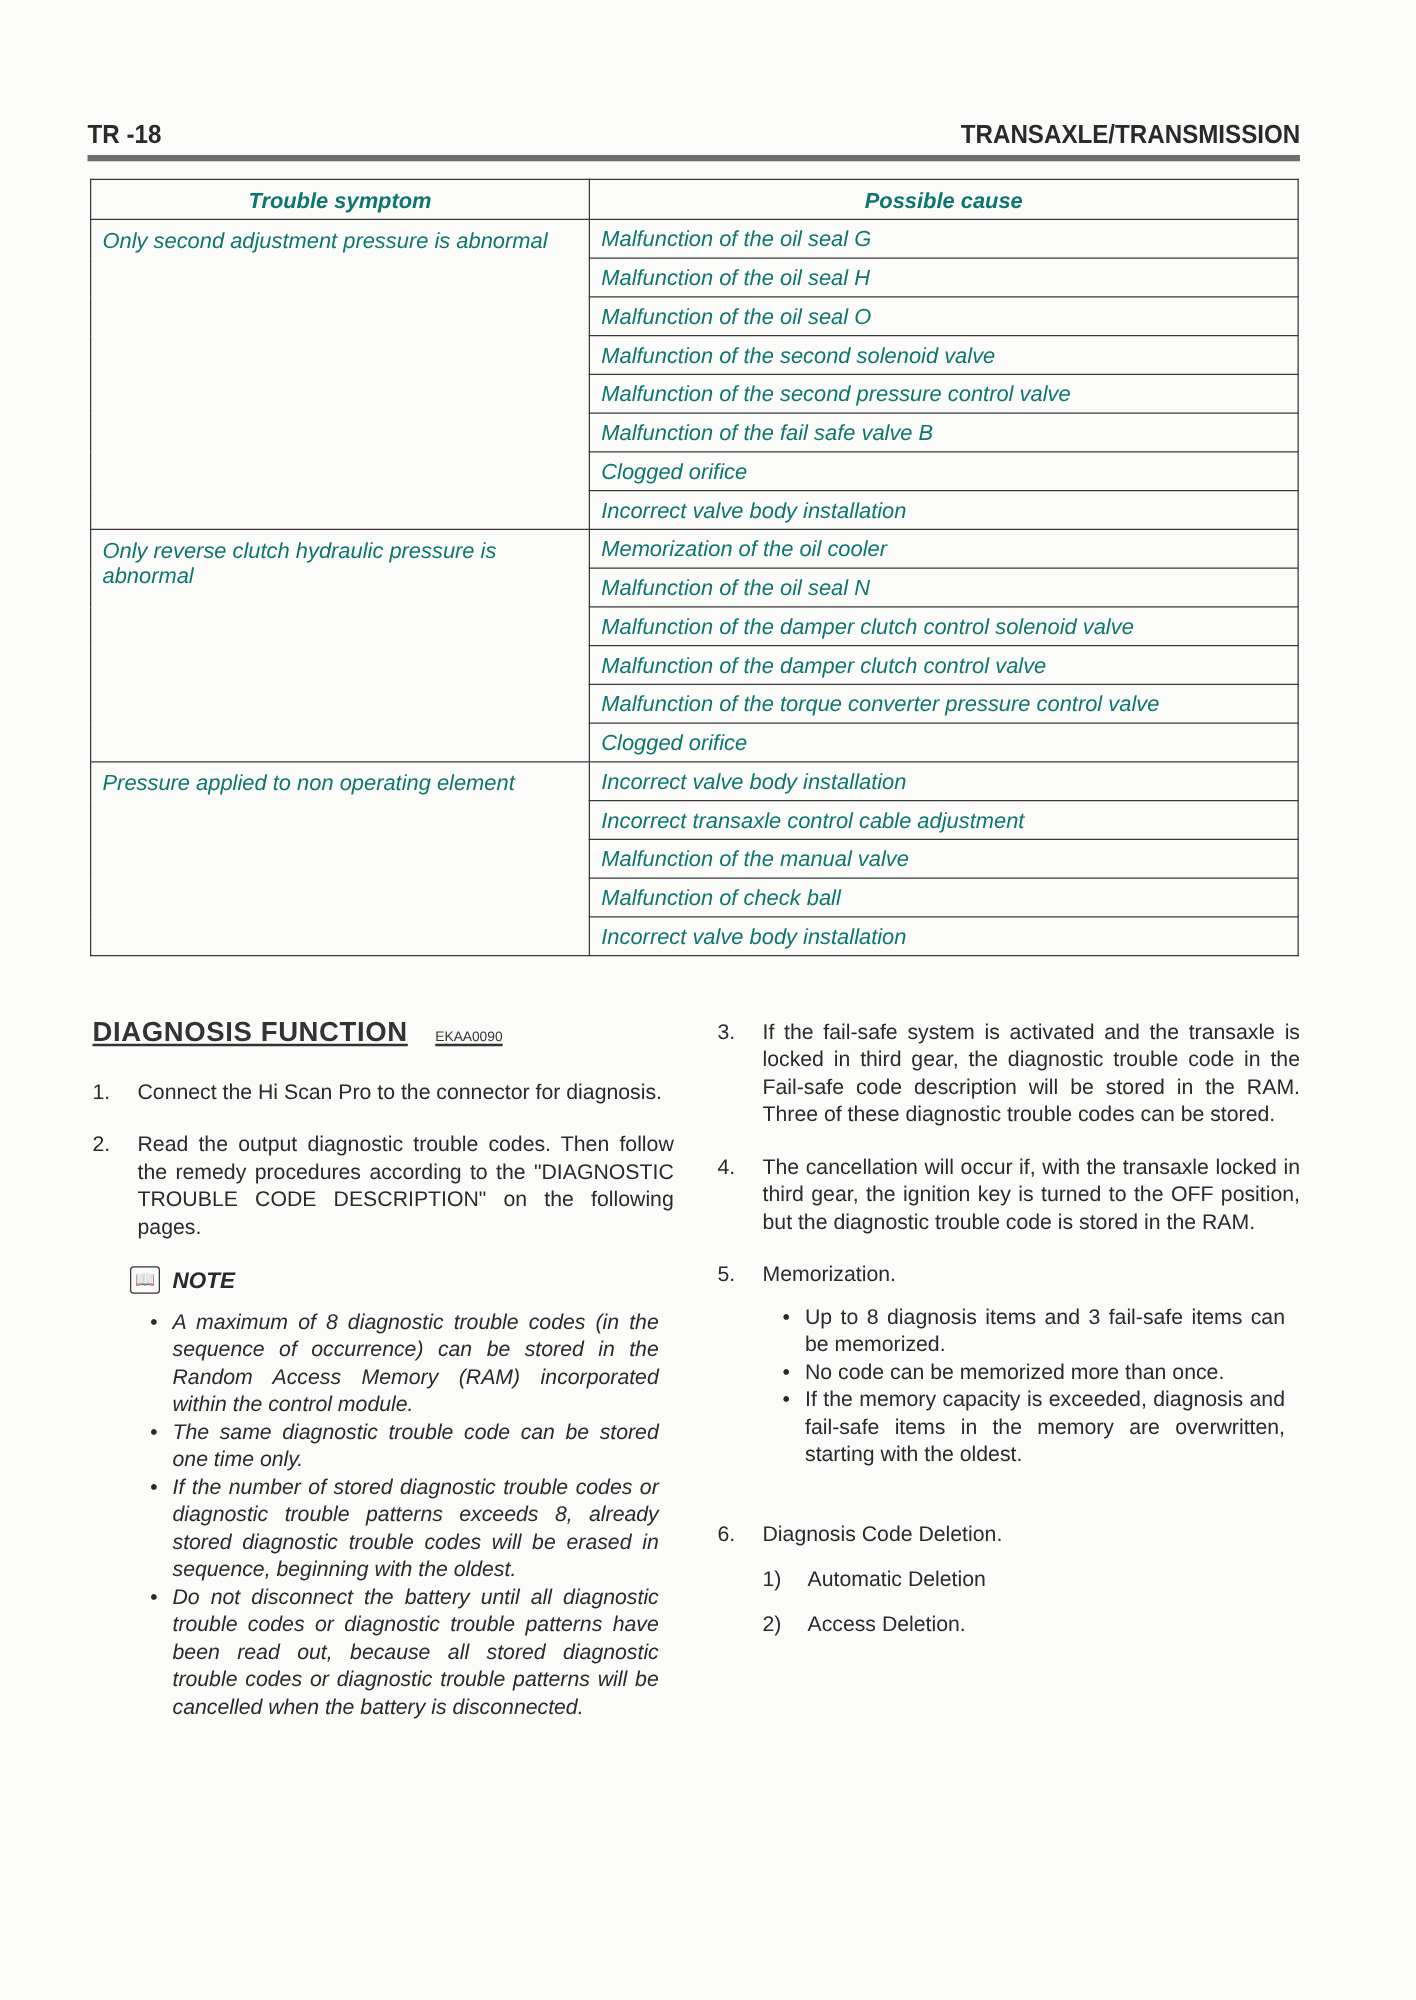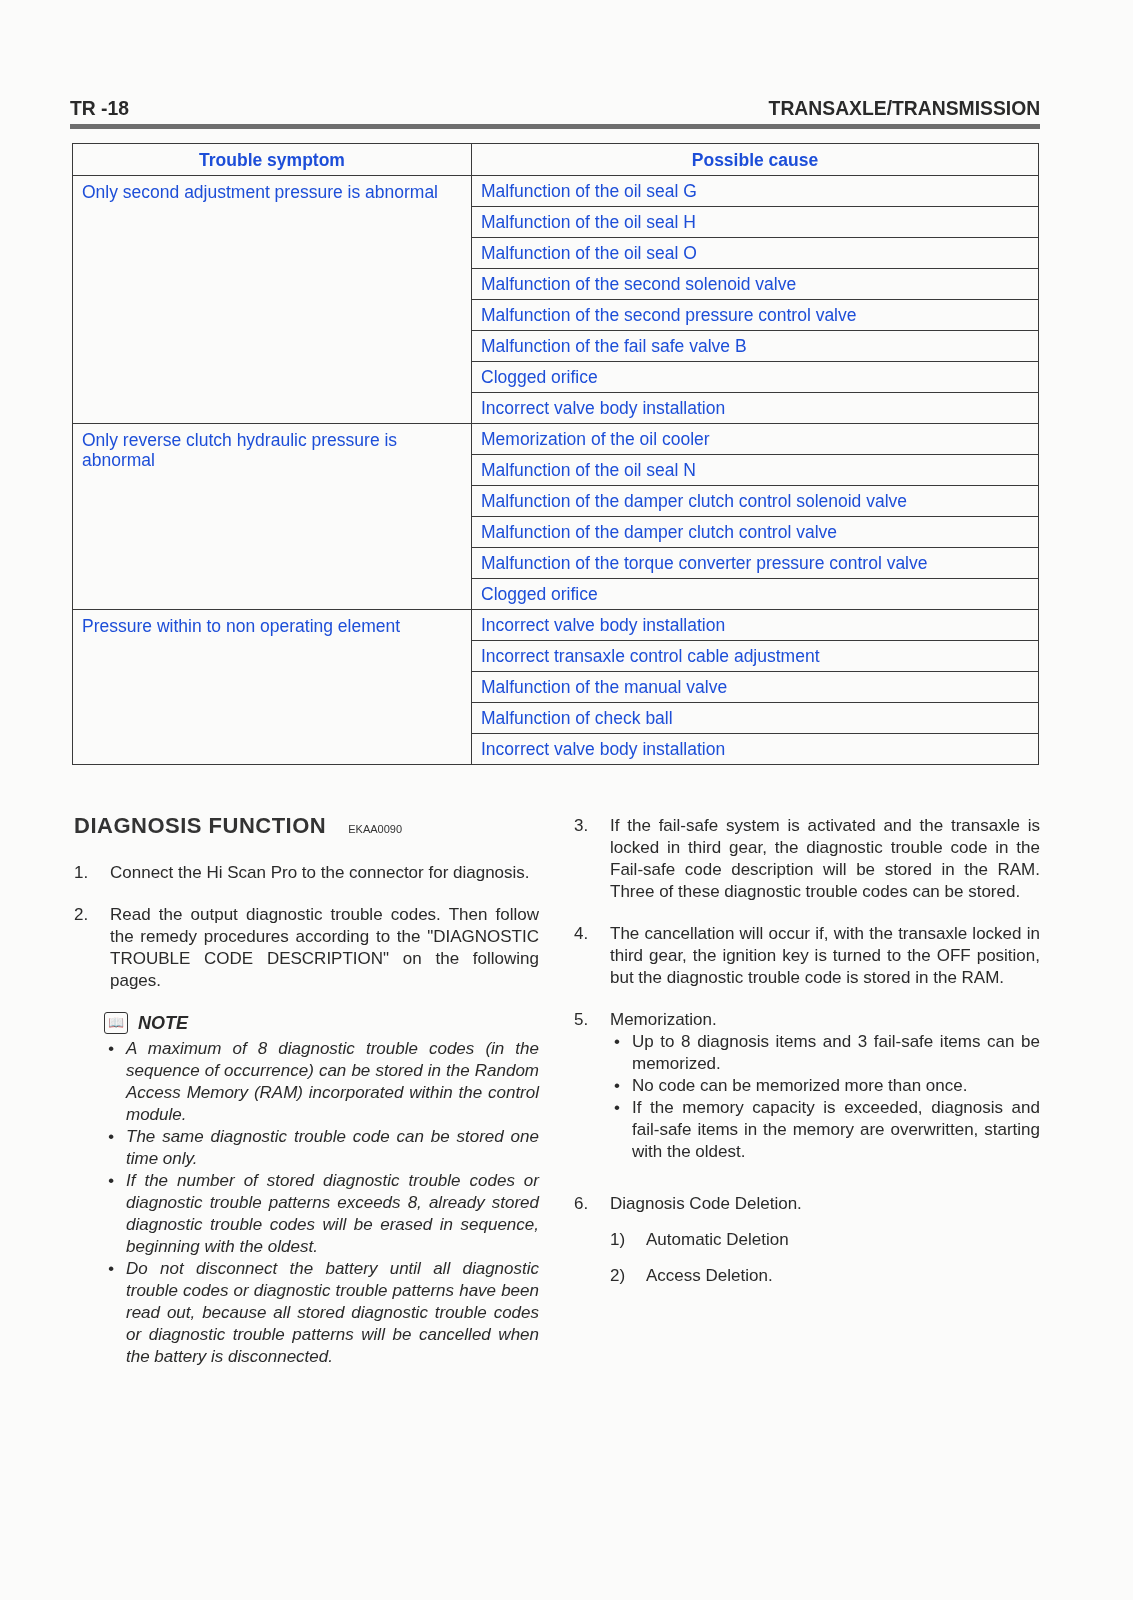--- a/index.html
+++ b/index.html
@@ -19,45 +19,45 @@
       position: absolute; right: 0; top: 0; font-size: 21px; font-weight: bold;
       transform: scaleX(0.92); transform-origin: right;
     }
     .header-rule {
       position: absolute; left: 70px; top: 124px; width: 970px; height: 5px;
       background: #6e6e6e;
     }
     
     .trouble-table {
       position: absolute; left: 72px; top: 143px; width: 967px;
-      border-collapse: collapse; font-size: 17.5px; color: #1d4ed8;
+      border-collapse: collapse; font-size: 17.5px; color: #0f766e; font-style: italic;
     }
     .trouble-table th, .trouble-table td {
       border: 1.5px solid #3a3a3a; padding: 0 9px; text-align: left;
       vertical-align: middle; height: 30px; line-height: 20px;
     }
     .trouble-table th { text-align: center; font-weight: bold; height: 31px; }
     .trouble-table td.symptom { vertical-align: top; padding-top: 6px; width: 380px; }
     
     .col { position: absolute; top: 815px; font-size: 17px; line-height: 22px; }
     .col-left { left: 74px; width: 465px; }
     .col-right { left: 574px; width: 466px; }
-    .sec-title { font-size: 22px; font-weight: bold; letter-spacing: 0.5px; color: #333; margin: 0 0 22px 0; }
+    .sec-title { font-size: 22px; font-weight: bold; letter-spacing: 0.5px; color: #333; margin: 0 0 22px 0; text-decoration: underline; }
     .sec-code { font-size: 11px; font-weight: normal; margin-left: 22px; letter-spacing: 0; }
     .num-item { display: flex; margin-bottom: 20px; }
     .num { width: 36px; flex: none; }
     .num-body { flex: 1; text-align: justify; }
     .note { margin-left: 30px; margin-top: 4px; }
     .note-head { display: flex; align-items: center; font-style: italic; font-weight: bold; font-size: 18px; margin-bottom: 4px; }
     .note-icon {
       width: 22px; height: 20px; border: 1.5px solid #333; border-radius: 3px;
       display: inline-flex; align-items: center; justify-content: center;
       font-size: 13px; margin-right: 10px; font-style: normal;
     }
-    ul.bullets { list-style: none; padding: 0; margin: 0; }
+    ul.bullets { list-style: none; padding: 0; margin: 12px; }
     ul.bullets li { position: relative; padding-left: 22px; text-align: justify; }
     ul.bullets li::before { content: "•"; position: absolute; left: 4px; top: 0; }
     .note ul.bullets li { font-style: italic; }
     .sub-list { margin-left: 0; }
     .sub-item { display: flex; margin-top: 14px; }
     .sub-num { width: 36px; flex: none; }
     .sub-body { flex: 1; text-align: justify; }
   </style>
 </head>
 <body>
@@ -116,21 +116,21 @@
         <td>Malfunction of the damper clutch control valve</td>
       </tr>
     <tr>
         <td>Malfunction of the torque converter pressure control valve</td>
       </tr>
     <tr>
         <td>Clogged orifice</td>
       </tr>
 
     <tr>
-      <td class="symptom" rowspan="5">Pressure within to non operating element</td>
+      <td class="symptom" rowspan="5">Pressure applied to non operating element</td>
       <td>Incorrect valve body installation</td>
     </tr>
     <tr>
         <td>Incorrect transaxle control cable adjustment</td>
       </tr>
     <tr>
         <td>Malfunction of the manual valve</td>
       </tr>
     <tr>
         <td>Malfunction of check ball</td>

